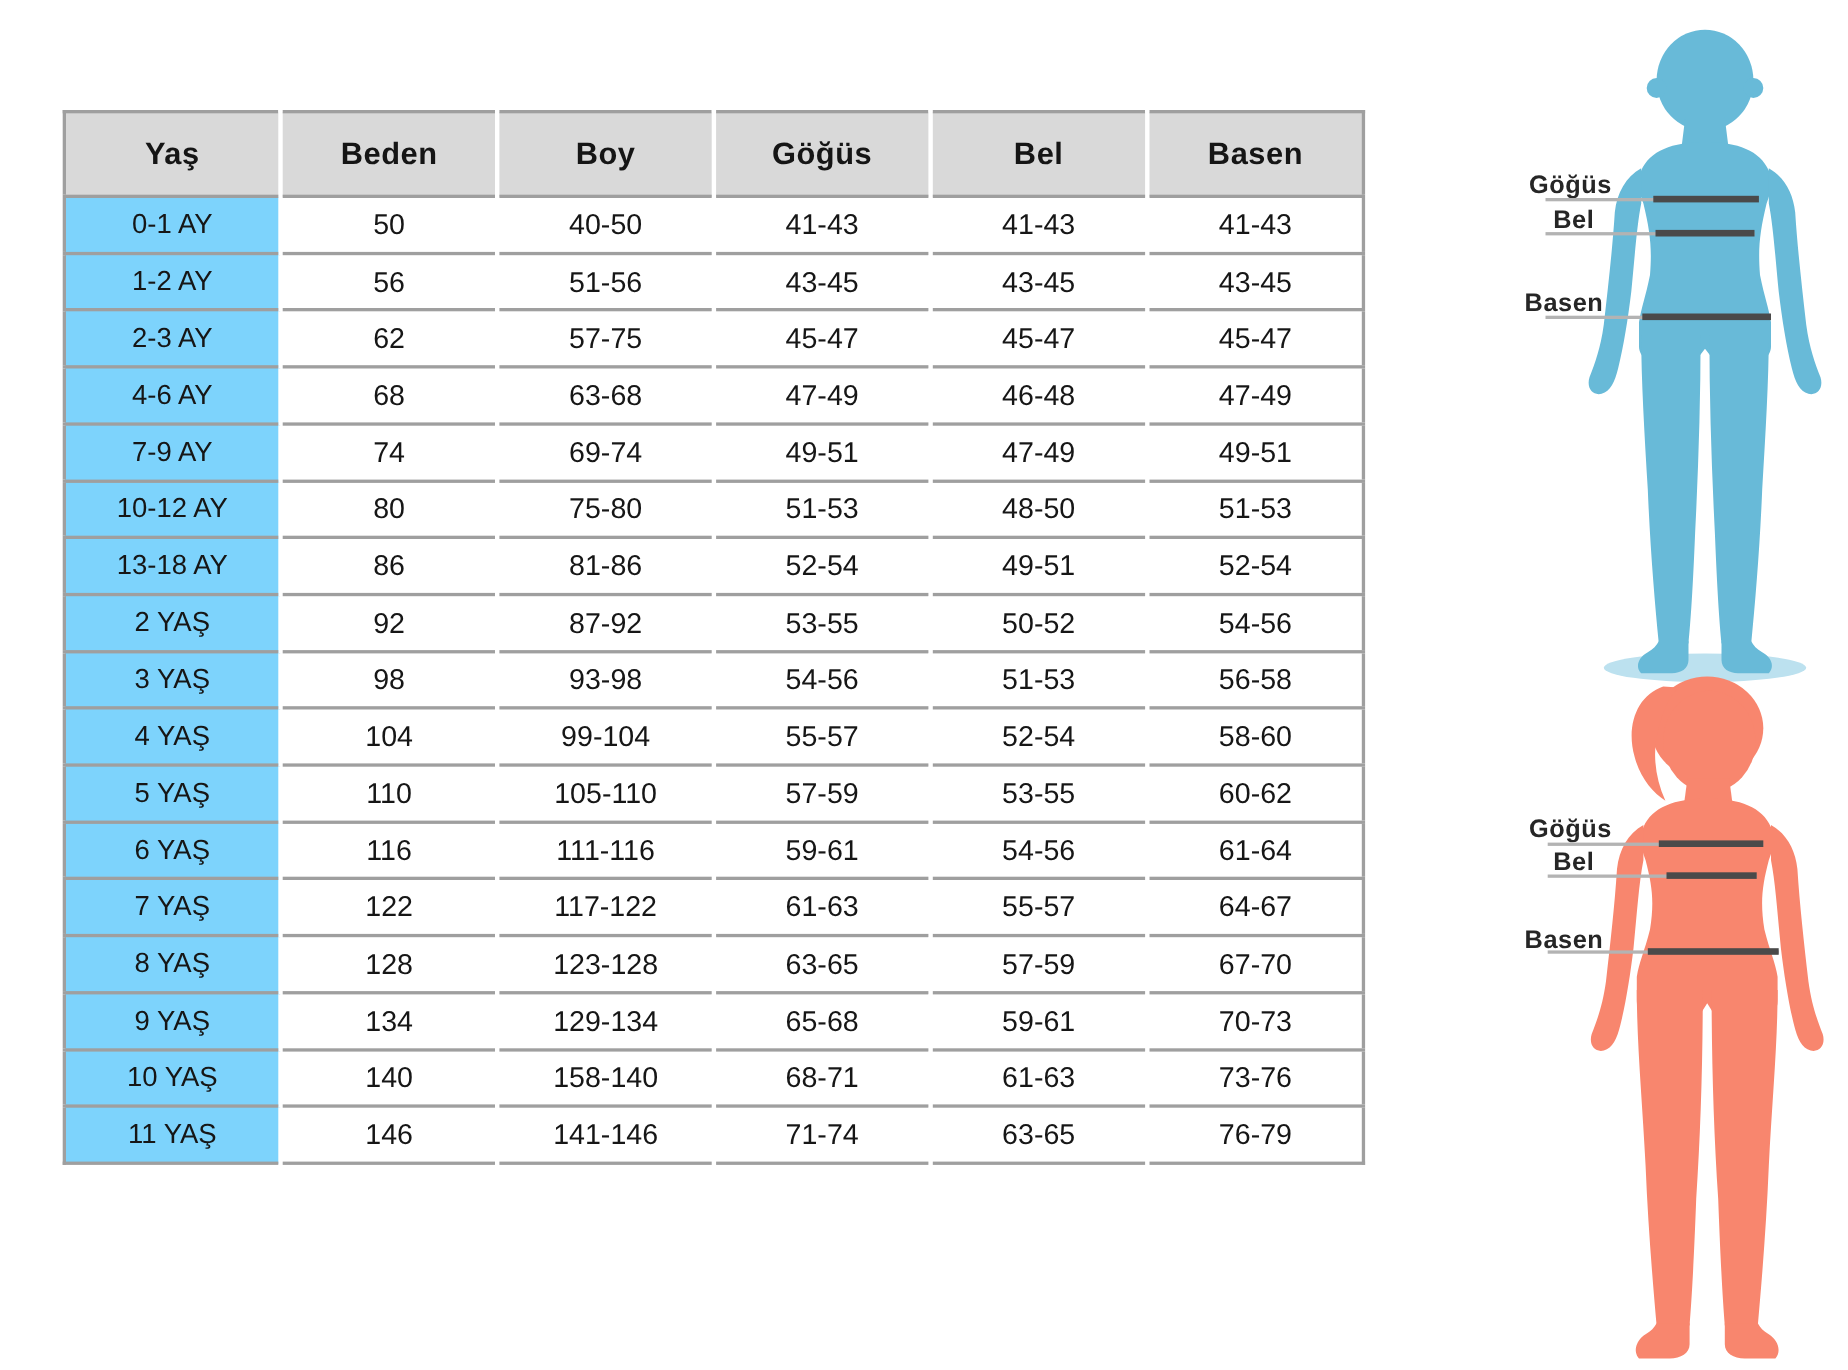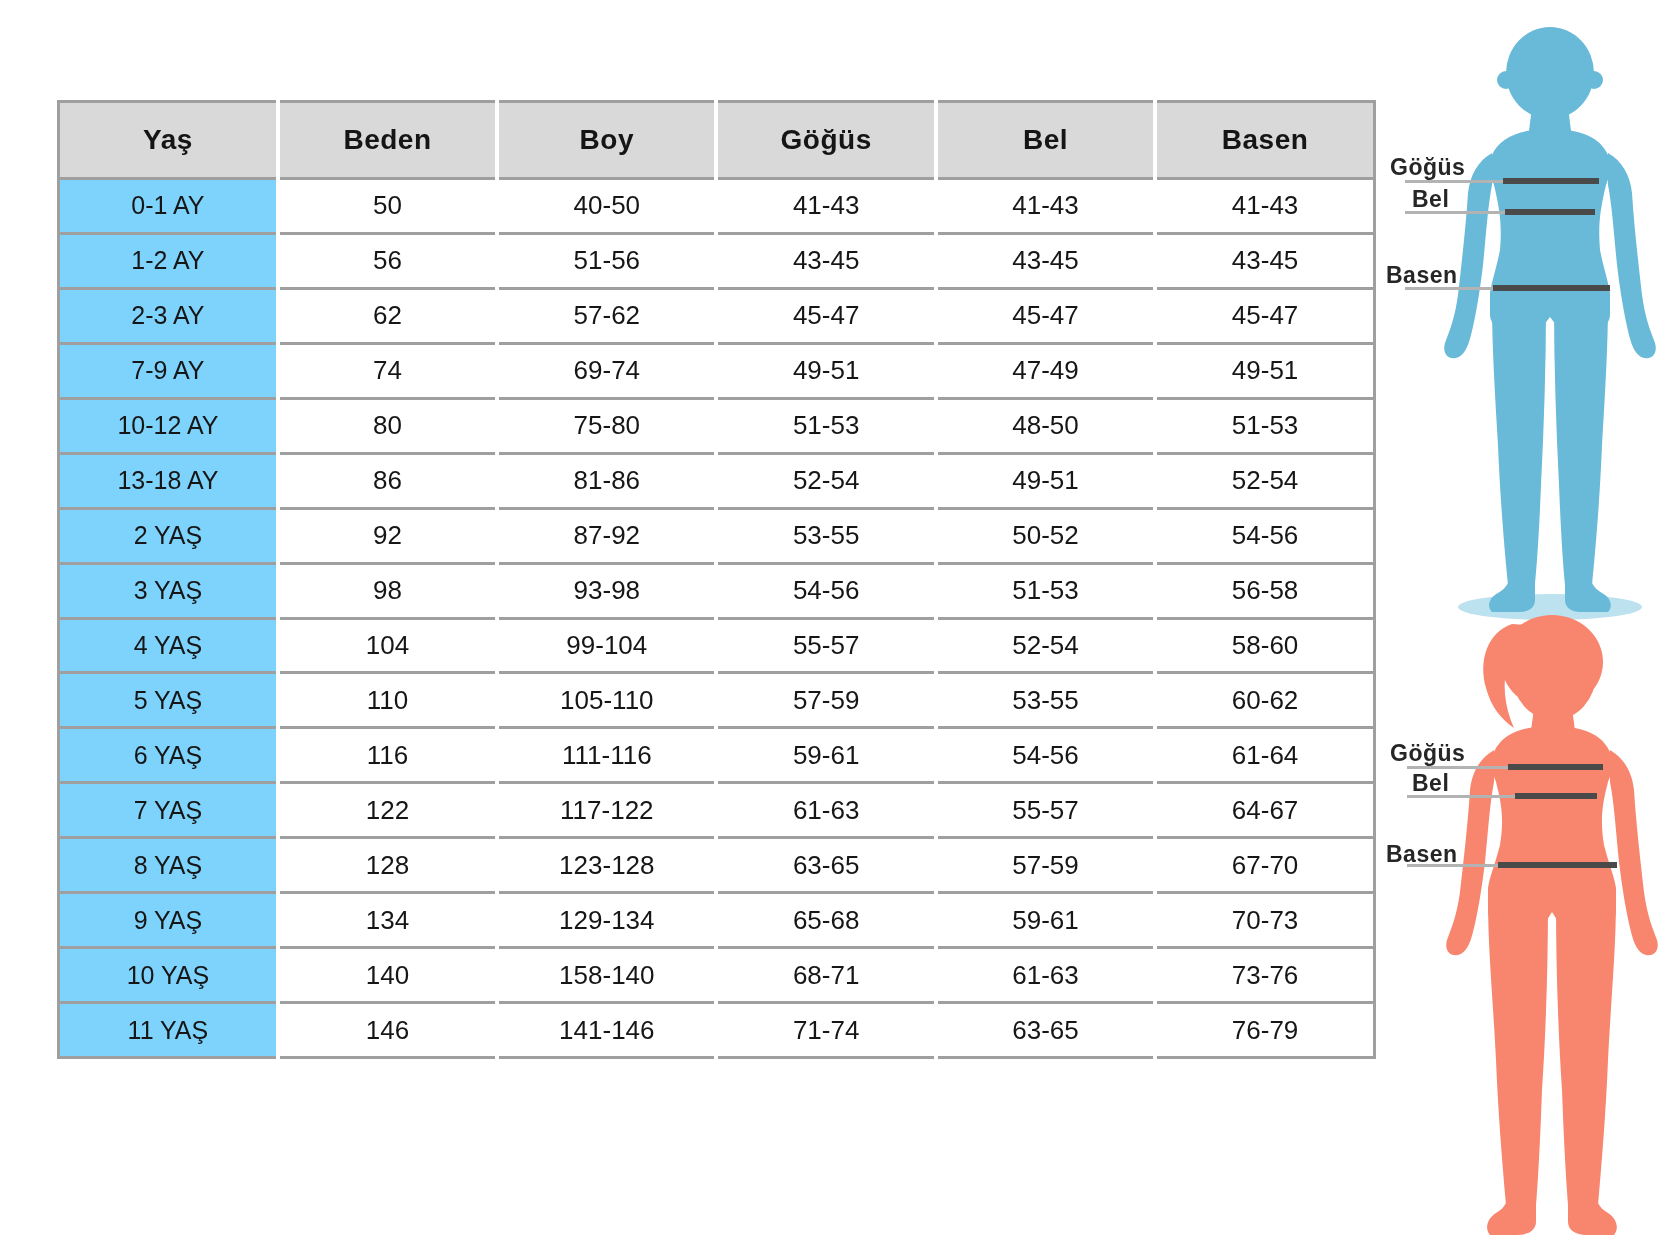--- a/index.html
+++ b/index.html
@@ -3,21 +3,21 @@
 <meta charset="utf-8">
 <style>
   html,body{margin:0;padding:0;background:#ffffff;}
   #canvas{
     position:relative;width:1680px;height:1245px;background:#ffffff;overflow:hidden;
     font-family:"Liberation Sans", "DejaVu Sans", sans-serif;color:#1a1a1a;
   }
 
   
   table.size-table{
-    position:absolute;left:57px;top:100px;width:1319px;height:959px;
+    position:absolute;left:57px;top:100px;width:1184px;height:959px;
     border-collapse:collapse;table-layout:fixed;background:#ffffff;
     border:3px solid #9f9f9f;
   }
   table.size-table th{
     background:#d9d9d9;font-weight:bold;font-size:28px;height:72px;
     text-align:center;vertical-align:middle;border-left:4px solid #ffffff;
     letter-spacing:.5px;color:#151515;
   }
   table.size-table td{
     font-size:26px;text-align:center;vertical-align:middle;color:#161616;
@@ -93,24 +93,32 @@
           <td>1-2 AY</td>
           <td>56</td>
           <td>51-56</td>
           <td>43-45</td>
           <td>43-45</td>
           <td>43-45</td>
         </tr>
         <tr>
           <td>2-3 AY</td>
           <td>62</td>
-          <td>57-62</td>
+          <td>57-75</td>
           <td>45-47</td>
           <td>45-47</td>
           <td>45-47</td>
+        </tr>
+        <tr>
+          <td>4-6 AY</td>
+          <td>68</td>
+          <td>63-68</td>
+          <td>47-49</td>
+          <td>46-48</td>
+          <td>47-49</td>
         </tr>
         <tr>
           <td>7-9 AY</td>
           <td>74</td>
           <td>69-74</td>
           <td>49-51</td>
           <td>47-49</td>
           <td>49-51</td>
         </tr>
         <tr>

